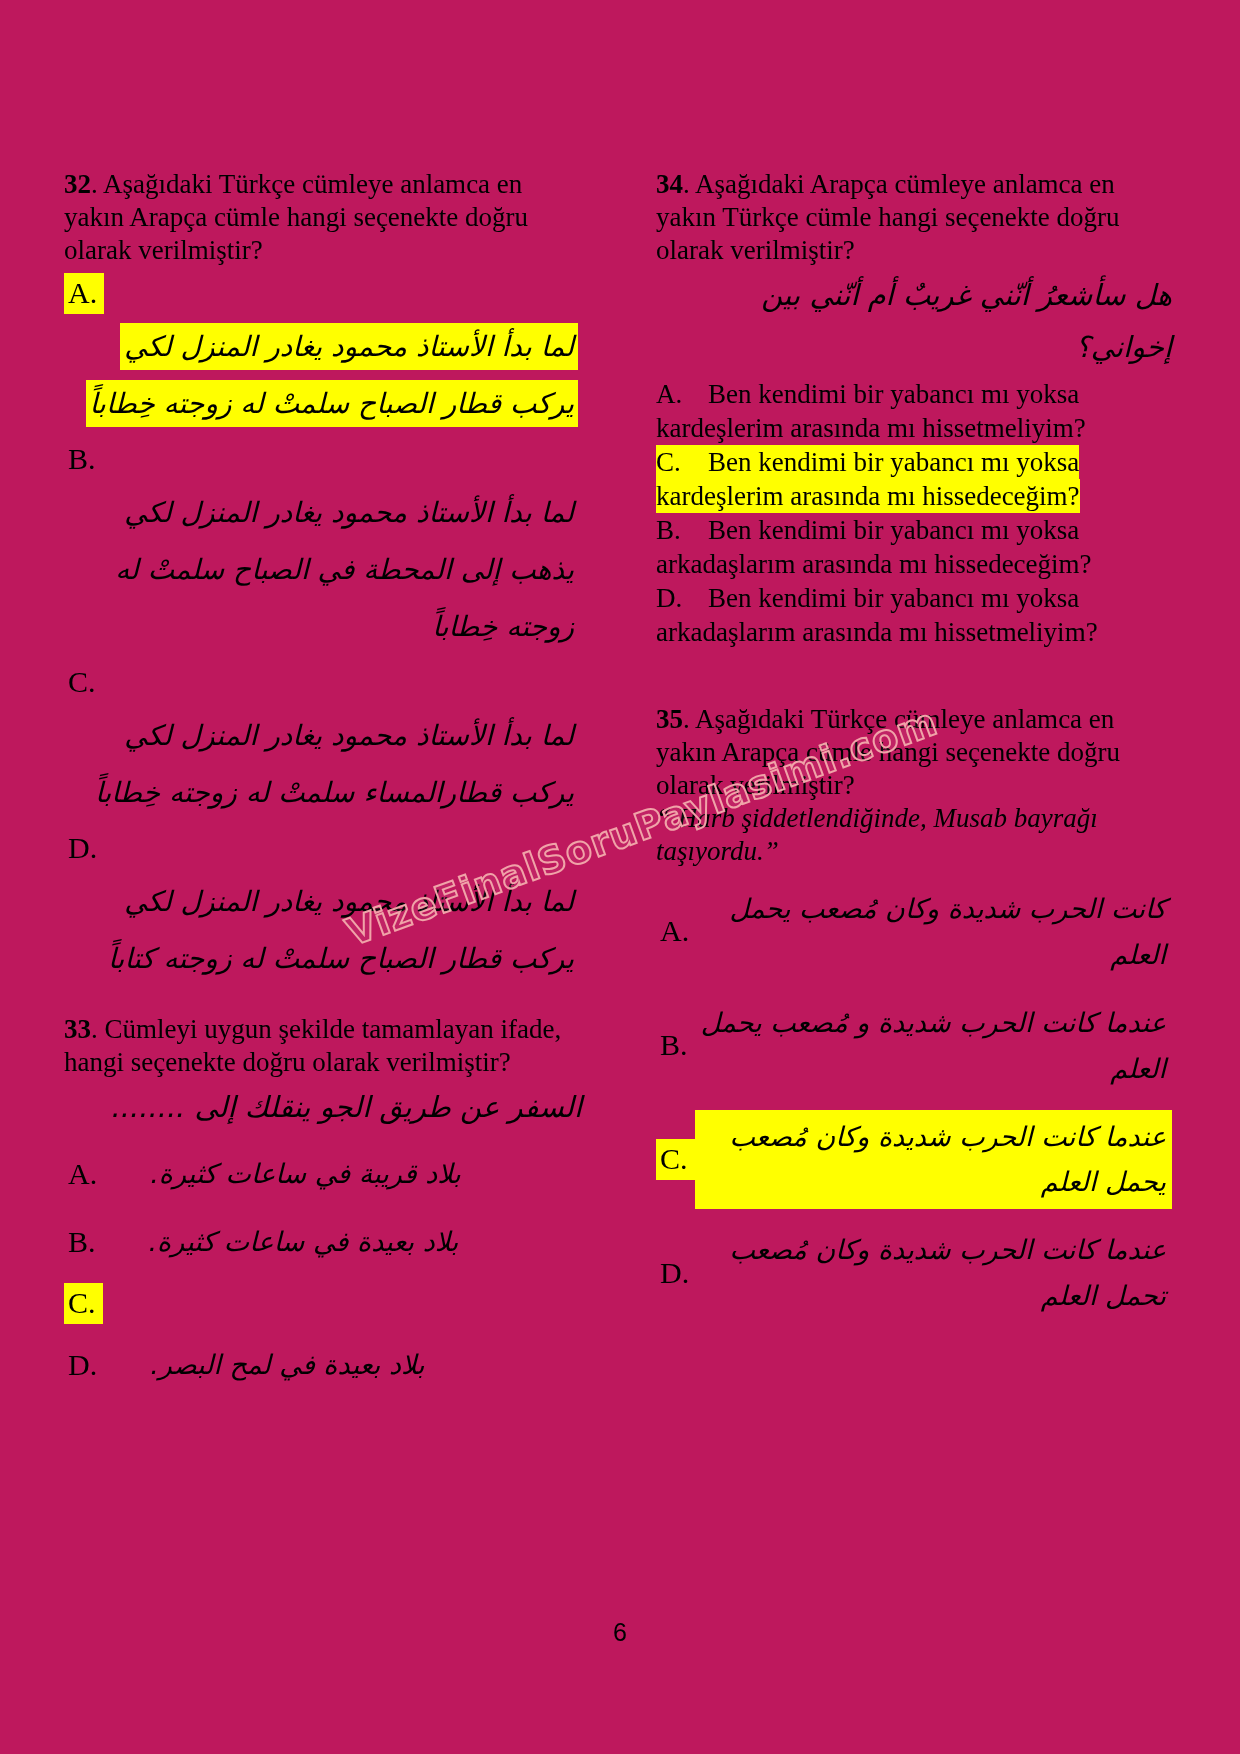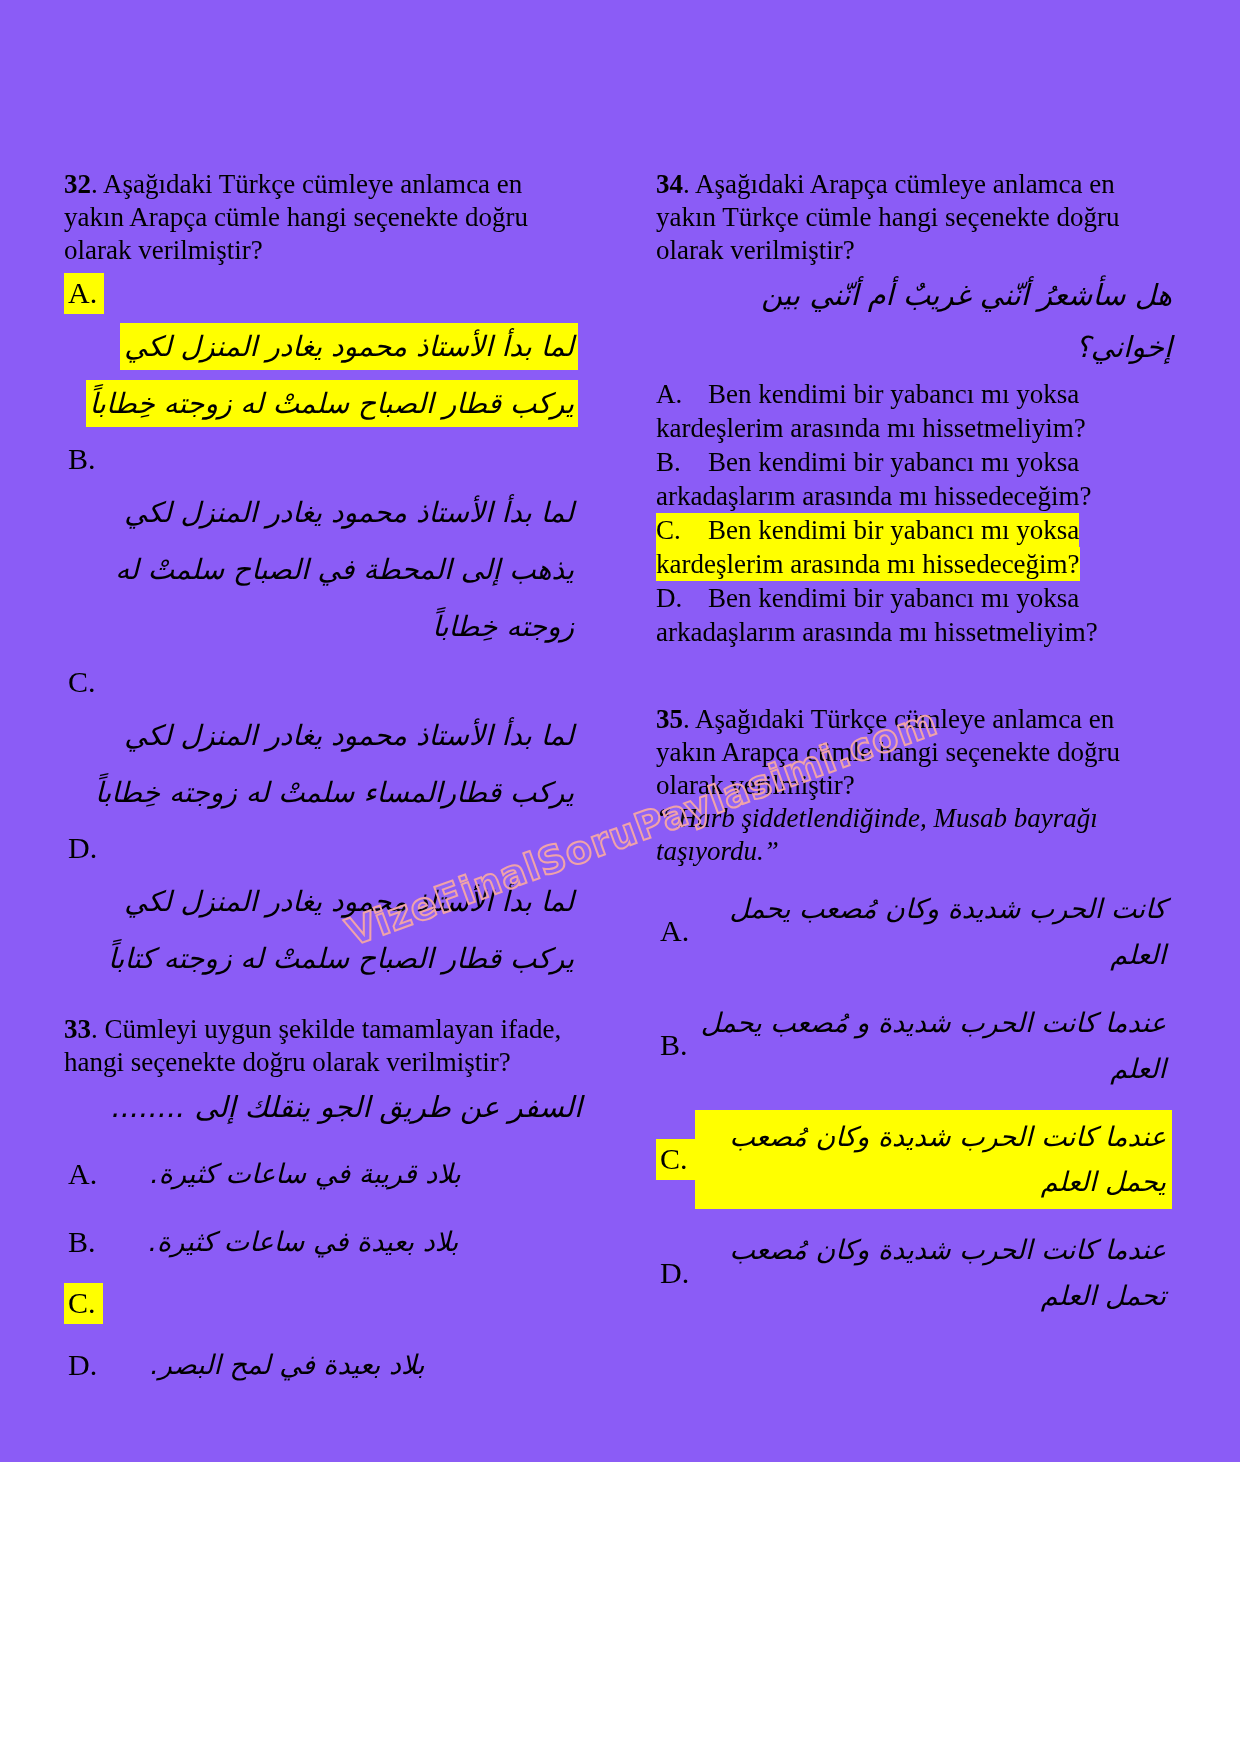--- a/index.html
+++ b/index.html
@@ -1,19 +1,19 @@
 <!DOCTYPE html>
 <html lang="tr" style="--hl: #ffff00; --wm: #f0a3a8;"><head>
 <meta charset="utf-8">
 <style>
   html,body{margin:0;padding:0;background:#ffffff;}
   .page{
     position:relative;
-    width:1240px;height:1462px;
-    background:#8b5cf6;
+    width:1240px;height:1754px;
+    background:#be185d;
     font-family:"Liberation Serif", serif;
     color:#000;
     overflow:hidden;
   }
   .col{position:absolute;top:168px;}
   .col-left{left:64px;width:518px;}
   .col-right{left:656px;width:516px;}
 
   .q-head{font-size:27px;line-height:1.22;margin:0;}
   .qnum{font-weight:bold;}
@@ -115,22 +115,22 @@
     </section>
   </div>
 
   <div class="col col-right">
 
     <section>
       <p class="q-head"><span class="qnum">34</span><span>. Aşağıdaki Arapça cümleye anlamca en yakın Türkçe cümle hangi seçenekte doğru olarak verilmiştir?</span></p>
       <p class="ar stem" dir="rtl">هل سأشعرُ أنّني غريبٌ أم أنّني بين إخواني؟</p>
 
       <p class="opt-tr"><span class="hlwrap"><span class="optlab-inline">A.</span><span>Ben kendimi bir yabancı mı yoksa kardeşlerim arasında mı hissetmeliyim?</span></span></p>
+      <p class="opt-tr"><span class="hlwrap hl"><span class="optlab-inline">C.</span><span>Ben kendimi bir yabancı mı yoksa kardeşlerim arasında mı hissedeceğim?</span></span></p>
       <p class="opt-tr"><span class="hlwrap"><span class="optlab-inline">B.</span><span>Ben kendimi bir yabancı mı yoksa arkadaşlarım arasında mı hissedeceğim?</span></span></p>
-      <p class="opt-tr"><span class="hlwrap hl"><span class="optlab-inline">C.</span><span>Ben kendimi bir yabancı mı yoksa kardeşlerim arasında mı hissedeceğim?</span></span></p>
       <p class="opt-tr"><span class="hlwrap"><span class="optlab-inline">D.</span><span>Ben kendimi bir yabancı mı yoksa arkadaşlarım arasında mı hissetmeliyim?</span></span></p>
     </section>
 
     <section class="q35">
       <p class="q-head"><span class="qnum">35</span><span>. Aşağıdaki Türkçe cümleye anlamca en yakın Arapça cümle hangi seçenekte doğru olarak verilmiştir?</span></p>
       <p class="quote">“ Harb şiddetlendiğinde, Musab bayrağı taşıyordu.”</p>
 
       <div class="opt-row spread">
         <span class="optlab">A.</span>
         <span class="ar ar-inline" dir="rtl">كانت الحرب شديدة وكان مُصعب يحمل العلم</span>

